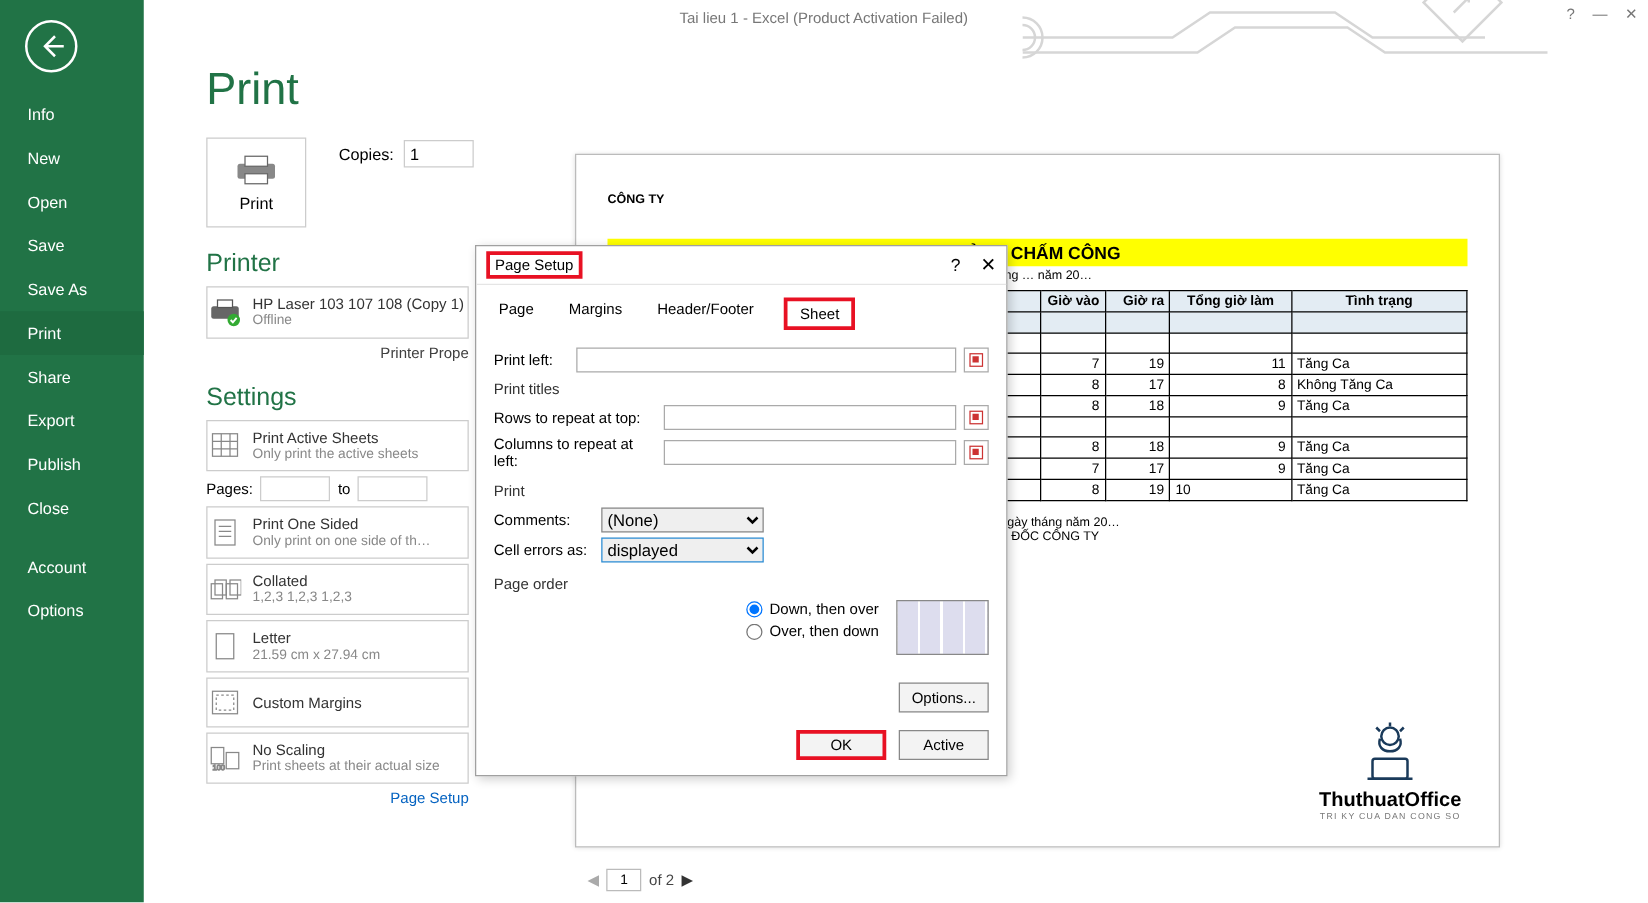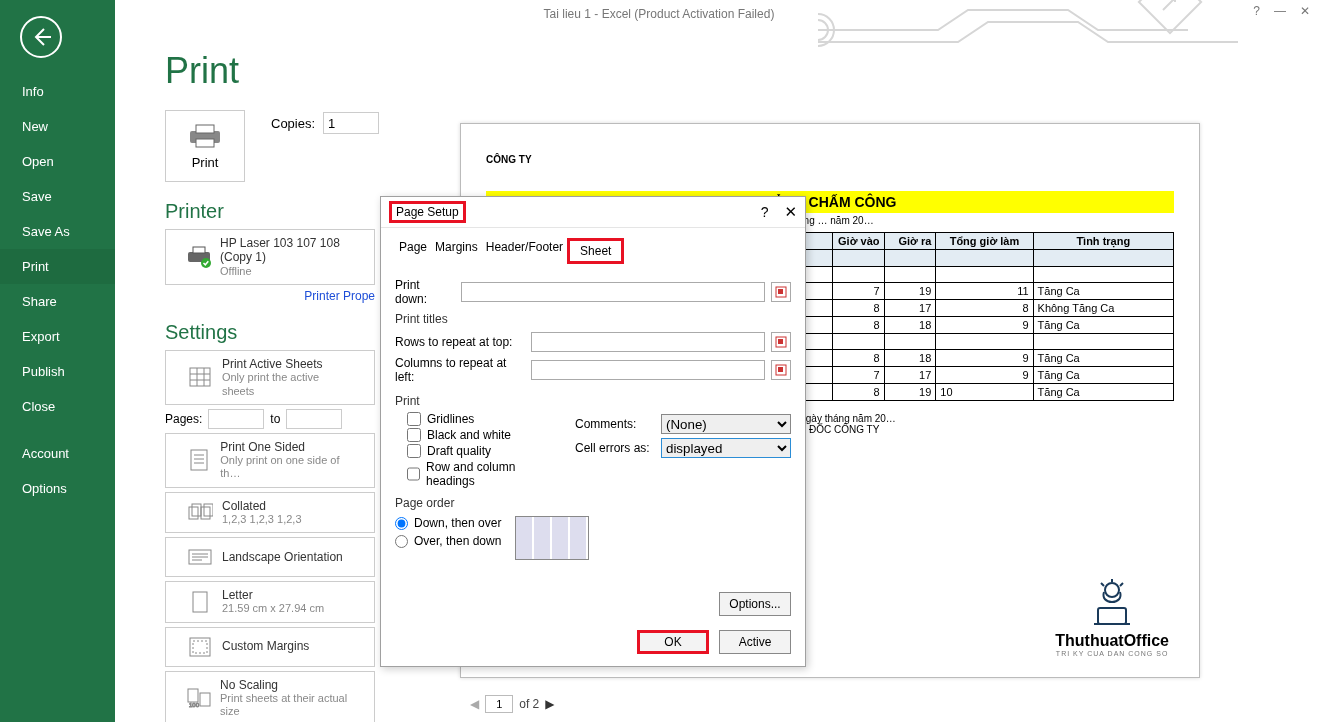--- a/index.html
+++ b/index.html
@@ -29,27 +29,27 @@
 .print-btn { width: 80px; height: 72px; border: 1px solid #ccc; display: flex; flex-direction: column; align-items: center; justify-content: center; gap: 6px; cursor: pointer; }
 .print-btn svg { width: 36px; height: 26px; }
 .print-btn span { font-size: 13px; }
 .copies { display: flex; align-items: center; gap: 8px; font-size: 13px; margin-top: 2px; }
 .copies input { width: 56px; height: 22px; border: 1px solid #ccc; padding: 0 4px; font-size: 13px; }
 
 
 .section-title { color: #217346; font-size: 20px; margin: 18px 0 6px; font-weight: 400; }
 
 
-.setting-item { width: 210px; border: 1px solid #ccc; padding: 6px 20px; display: flex; align-items: center; gap: 8px; margin-bottom: 4px; background: #fff; cursor: pointer; position: relative; }
+.setting-item { width: 210px; border: 1px solid #ccc; padding: 6px 0; display: flex; align-items: center; gap: 8px; margin-bottom: 4px; background: #fff; cursor: pointer; position: relative; }
 .setting-item .ico { width: 28px; height: 26px; display: flex; align-items: center; justify-content: center; }
 .setting-item .txt { font-size: 12px; line-height: 1.2; }
 .setting-item .txt .t1 { color: #333; }
 .setting-item .txt .t2 { color: #888; font-size: 11px; }
 
-.printer-link { text-align: right; width: 210px; font-size: 12px; color: #1d4ed8; margin: 2px 0 4px; }
+.printer-link { text-align: right; width: 210px; font-size: 12px; color: #404040; margin: 2px 0 4px; }
 .page-setup-link { text-align: right; width: 210px; font-size: 12px; color: #0563c1; }
 
 .pages-row { display: flex; align-items: center; gap: 6px; font-size: 12px; margin-bottom: 4px; }
 .pages-row input { width: 56px; height: 20px; border: 1px solid #ccc; }
 
 
 .preview { position: absolute; left: 460px; top: 123px; width: 740px; height: 555px; border: 1px solid #bbb; background: #fff; box-shadow: 0 0 4px rgba(0,0,0,0.15); padding: 30px 25px 20px; }
 .preview .cong-ty { font-size: 10px; font-weight: bold; }
 .preview .bang-title { background: #ffff00; text-align: center; font-weight: bold; font-size: 14px; padding: 3px 0; margin-top: 26px;}
 .preview .thang { text-align: center; font-size: 10px; margin: 2px 0 6px; }
@@ -69,47 +69,47 @@
 .page-nav input { width: 28px; height: 18px; border: 1px solid #bbb; text-align: center; font-size: 11px; }
 .page-nav span.arrow { color: #aaa; cursor: pointer; }
 
 
 .dialog { position: absolute; left: 380px; top: 196px; width: 426px; background: #fff; border: 1px solid #a0a0a0; box-shadow: 2px 2px 8px rgba(0,0,0,0.2); font-size: 12px; }
 .dialog .dlg-title { display: flex; align-items: center; padding: 4px 8px; border-bottom: 1px solid #e5e5e5; }
 .dialog .dlg-title .tt { flex: 1; border: 3px solid #e81123; padding: 1px 4px; display: inline-block; width: fit-content; }
 .dialog .dlg-title .tt-wrap { flex: 1; }
 .dialog .dlg-title .help { margin-right: 16px; font-size: 14px; cursor: pointer; }
 .dialog .dlg-title .close { font-size: 15px; cursor: pointer; }
-.dialog .tabs { display: flex; gap: 0; padding: 10px 14px 4px; }
+.dialog .tabs { display: flex; gap: 20px; padding: 10px 14px 4px; }
 .dialog .tab { cursor: pointer; padding: 2px 4px; }
 .dialog .tab.active { border: 3px solid #e81123; padding: 3px 10px; background: #fff; position: relative; }
 .dialog .tab.active::after { content: ""; position: absolute; inset: 2px; border: 1px solid #888; border-bottom: none; background: #fff; z-index: -1; }
 .dialog .body { padding: 6px 14px 12px; }
 .dialog .row { display: flex; align-items: center; margin: 4px 0; gap: 6px; }
 .dialog .row label { width: 130px; }
 .dialog .row.print-area label { width: 60px; }
 .dialog .row input[type="text"] { flex: 1; height: 20px; border: 1px solid #aaa; background: #fff; }
 .dialog .row .ref-btn { width: 20px; height: 20px; border: 1px solid #aaa; display: flex; align-items: center; justify-content: center; cursor: pointer; }
 .dialog fieldset { border: none; margin: 6px 0 2px; }
 .dialog fieldset legend { color: #333; margin-bottom: 2px; margin-top: 24px; }
 .dialog .chk { display: flex; align-items: center; gap: 6px; margin: 2px 0 2px 12px; }
 .dialog .chk input { width: 14px; height: 14px; }
 .dialog .print-grid { display: flex; gap: 40px; }
 .dialog .combo { display: flex; align-items: center; gap: 6px; margin: 4px 0; }
 .dialog .combo label { width: 80px; }
 .dialog .combo select { width: 130px; height: 20px; border: 1px solid #888; }
 .dialog .combo select.hl { border: 1px solid #2b8dd6; }
-.dialog .page-order { display: flex; gap: 14px; align-items: flex-start; margin-top: 4px; }
+.dialog .page-order { display: flex; gap: 14px; align-items: flex-start; margin-top: 4px; justify-content: flex-end; }
 .dialog .page-order .radios { display: flex; flex-direction: column; gap: 4px; }
 .dialog .page-order .radios label { display: flex; align-items: center; gap: 6px; }
 .dialog .order-img { width: 74px; height: 44px; border: 1px solid #888; background: repeating-linear-gradient(90deg,#dde 0 16px,#fff 16px 18px), repeating-linear-gradient(0deg,#dde 0 10px,#fff 10px 11px); position: relative; }
 .dialog .btn-row { display: flex; justify-content: flex-end; gap: 10px; margin-top: 14px; }
 .dialog .btn { min-width: 72px; height: 24px; border: 1px solid #888; background: #f3f3f3; cursor: pointer; text-align: center; line-height: 22px; }
 .dialog .btn.ok { border: 3px solid #e81123; line-height: 18px; }
-.dialog .options-row { display: flex; justify-content: flex-end; margin-top: 32px; }
+.dialog .options-row { display: flex; justify-content: flex-end; margin-top: 22px; }
 
 </style>
 </head>
 <body>
 
 <div class="titlebar">
   <span>Tai lieu 1 - Excel (Product Activation Failed)</span>
   <div class="win-ctrls">
     <span>?</span>
     <span>—</span>
@@ -227,31 +227,20 @@
           <rect x="14" y="6" width="9" height="12"></rect>
           <rect x="17" y="3" width="9" height="12"></rect>
         </svg>
       </div>
     <div class="txt">
         <div class="t1">Collated</div>
         <div class="t2">1,2,3   1,2,3   1,2,3</div>
       </div>
   </div>
 
-  <div class="setting-item">
-    <div class="ico">
-        <svg width="26" height="20" viewBox="0 0 26 20" fill="none" stroke="#888">
-          <rect x="2" y="3" width="22" height="14"></rect>
-          <path d="M5 7h16M5 10h16M5 13h10"></path>
-        </svg>
-      </div>
-    <div class="txt">
-        <div class="t1">Landscape Orientation</div>
-      </div>
-  </div>
 
   <div class="setting-item">
     <div class="ico">
         <svg width="20" height="24" viewBox="0 0 20 24" fill="none" stroke="#888">
           <rect x="3" y="2" width="14" height="20"></rect>
         </svg>
       </div>
     <div class="txt">
         <div class="t1">Letter</div>
         <div class="t2">21.59 cm x 27.94 cm</div>
@@ -399,21 +388,21 @@
     <span class="close">✕</span>
   </div>
   <div class="tabs">
     <span class="tab">Page</span>
     <span class="tab">Margins</span>
     <span class="tab">Header/Footer</span>
     <span class="tab active">Sheet</span>
   </div>
   <div class="body">
     <div class="row print-area">
-      <label>Print down:</label>
+      <label>Print left:</label>
       <input type="text" style="">
       <span class="ref-btn">
           <svg width="12" height="12" viewBox="0 0 12 12">
             <rect x="1" y="1" width="10" height="10" fill="none" stroke="#c33"></rect>
             <rect x="3" y="3" width="5" height="5" fill="#c33"></rect>
           </svg>
         </span>
     </div>
     <fieldset>
         <legend>Print titles</legend>
@@ -434,38 +423,20 @@
             <svg width="12" height="12" viewBox="0 0 12 12">
               <rect x="1" y="1" width="10" height="10" fill="none" stroke="#c33"></rect>
               <rect x="3" y="3" width="5" height="5" fill="#c33"></rect>
             </svg>
           </span>
       </div>
     </fieldset>
     <fieldset>
         <legend>Print</legend>
       <div class="print-grid">
-        <div>
-          <div class="chk">
-              <input type="checkbox" style="">
-              <span>Gridlines</span>
-            </div>
-          <div class="chk">
-              <input type="checkbox" style="">
-              <span>Black and white</span>
-            </div>
-          <div class="chk">
-              <input type="checkbox" style="">
-              <span>Draft quality</span>
-            </div>
-          <div class="chk">
-              <input type="checkbox" style="">
-              <span>Row and column headings</span>
-            </div>
-        </div>
         <div>
           <div class="combo">
               <label>Comments:</label>
               <select><option>(None)</option></select>
             </div>
           <div class="combo">
               <label>Cell errors as:</label>
               <select class="hl"><option>displayed</option></select>
             </div>
         </div>

